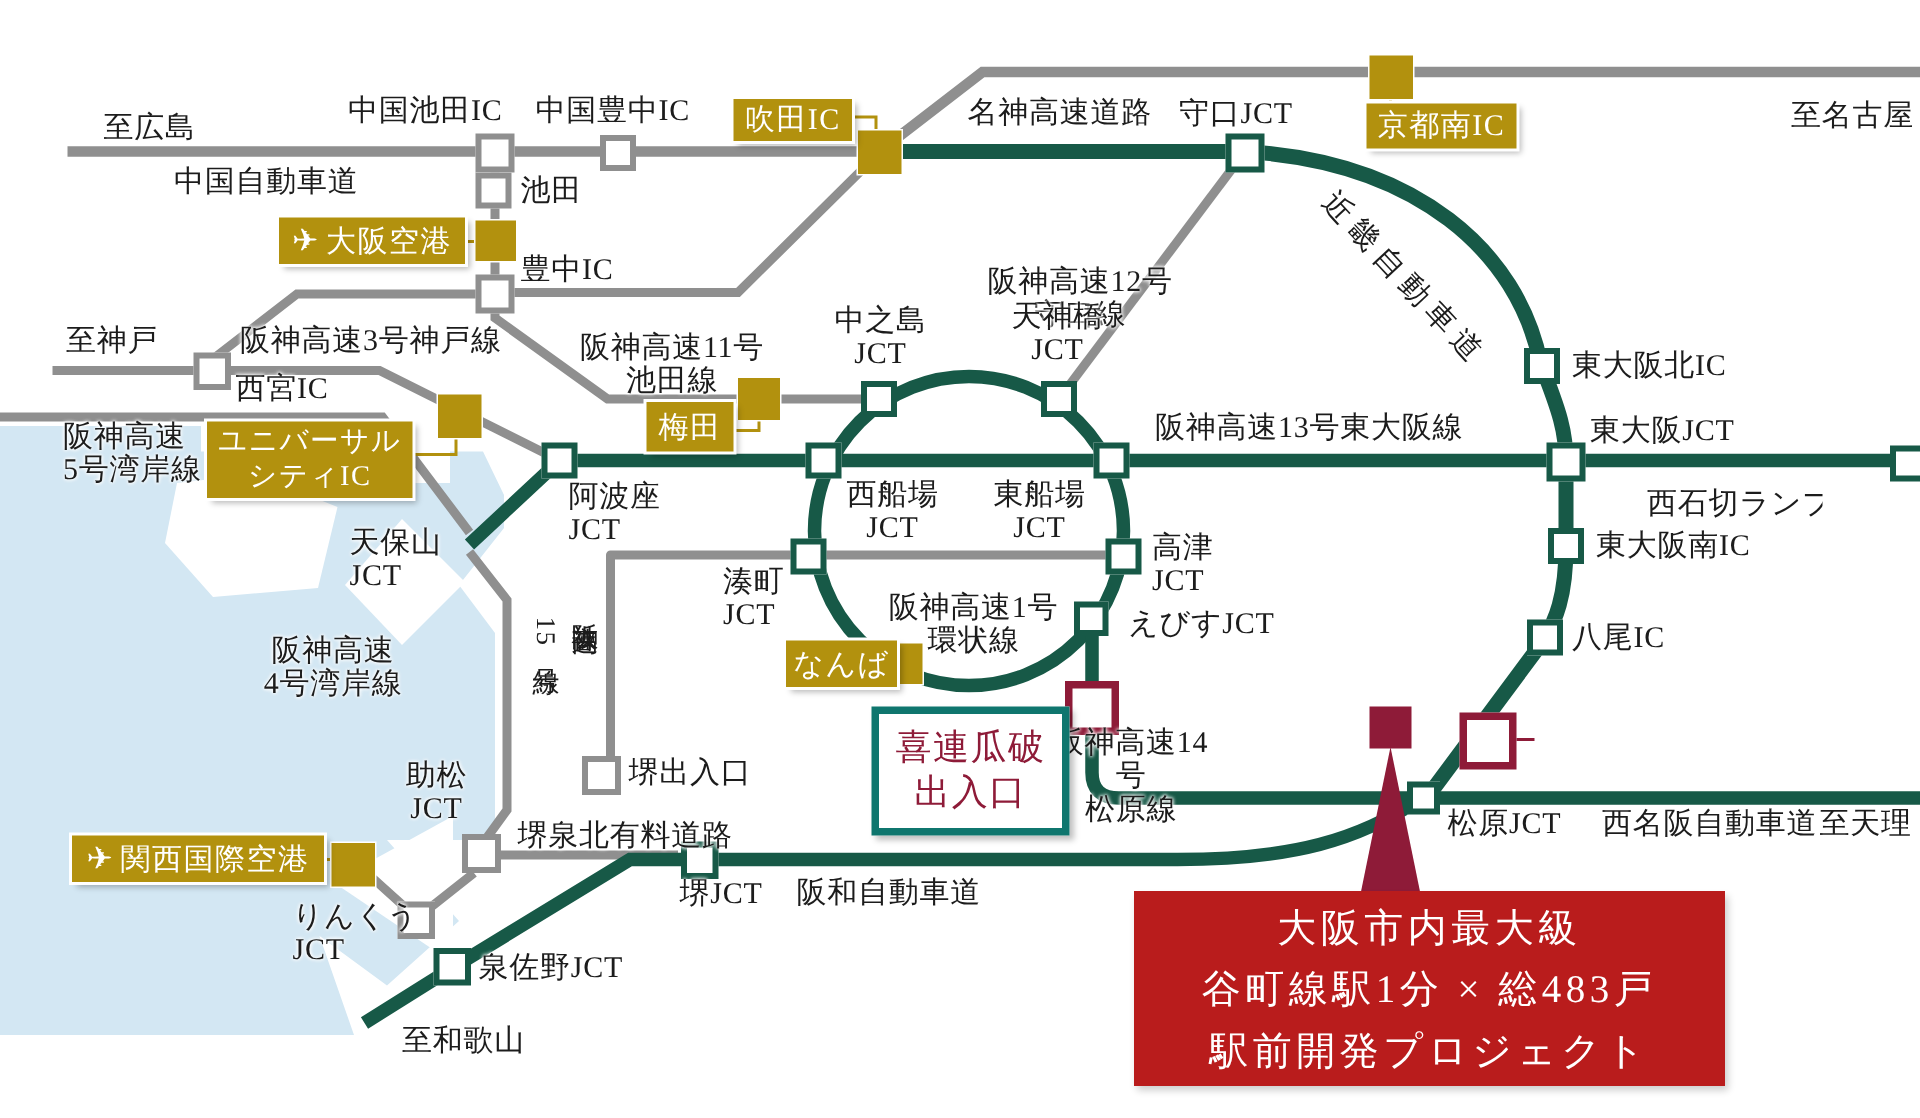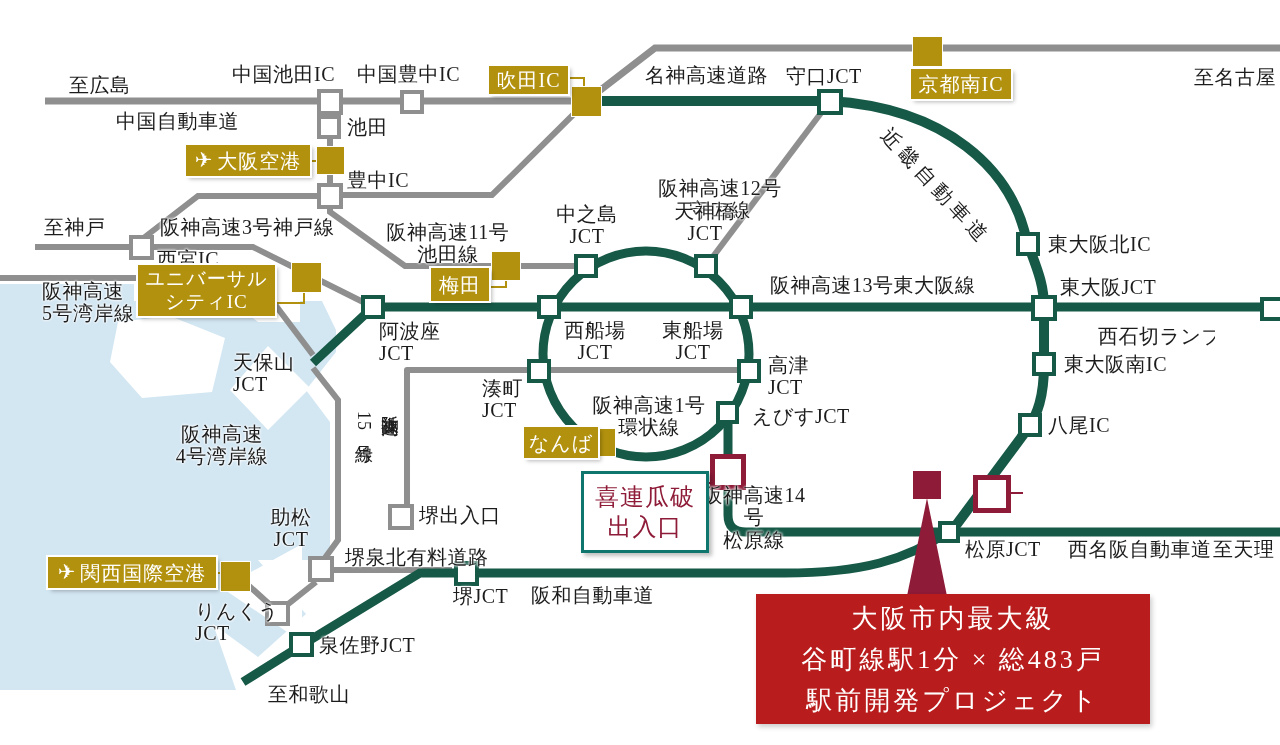--- a/index.html
+++ b/index.html
@@ -17,21 +17,21 @@
   .node{position:absolute;background:#fff;box-sizing:border-box;}
   .node.gray{border:4px solid #8f8f8f;}
   .node.green{border:4px solid #175947;}
   .node.crimson{border:5px solid #8e1b38;}
   .node.goldfill{background:#b2910e;border:none;box-shadow:0 0 0 1px #fff;}
   .node.crimsonfill{background:#8e1b38;border:none;}
   .badge-gold{position:absolute;background:#b2910e;color:#fff;display:flex;align-items:center;
        justify-content:center;font-size:20px;letter-spacing:1px;white-space:pre-line;text-align:center;
        box-shadow:0 0 0 2px #fff,3px 3px 4px rgba(0,0,0,.28);line-height:1.2;}
   .badge-gold .plane{margin-right:4px;font-size:21px;}
-  .badge-crimson{position:absolute;background:#fff;border:3px solid #0f766e;color:#8e1b38;
+  .badge-crimson{position:absolute;background:#fff;border:5px solid #0f766e;color:#8e1b38;
        display:flex;align-items:center;justify-content:center;font-size:23px;letter-spacing:1px;
        white-space:pre-line;text-align:center;box-shadow:3px 3px 4px rgba(0,0,0,.25);line-height:1.25;}
   #banner{position:absolute;left:756px;top:594px;width:394px;height:130px;background:#b91c1c;
        color:#fff;display:flex;flex-direction:column;align-items:center;justify-content:center;
        font-size:26px;letter-spacing:3px;line-height:41px;box-shadow:2px 3px 5px rgba(0,0,0,.2);}
 </style>
 </head>
 <body>
 
 <div id="map">
@@ -198,21 +198,21 @@
   <div class="badge-gold" style="left:48px;top:557px;width:168px;height:31px;">
     <span class="plane">✈</span>
     <span>関西国際空港</span>
   </div>
   <div class="badge-gold" style="left:431px;top:268px;width:58px;height:33px;">
     <span>梅田</span>
   </div>
   <div class="badge-gold" style="left:524px;top:427px;width:74px;height:31px;">
     <span>なんば</span>
   </div>
-  <div class="badge-gold" style="left:138px;top:265px;width:137px;height:51px;font-size:19px;">
+  <div class="badge-gold" style="left:138px;top:281px;width:137px;height:51px;font-size:19px;">
     <span>ユニバーサル
 シティIC</span>
   </div>
 
   <div class="badge-crimson" style="left:581px;top:471px;width:122px;height:76px;font-size:24px;">
     <span>喜連瓜破
 出入口</span>
   </div>
 
   <div id="banner">

